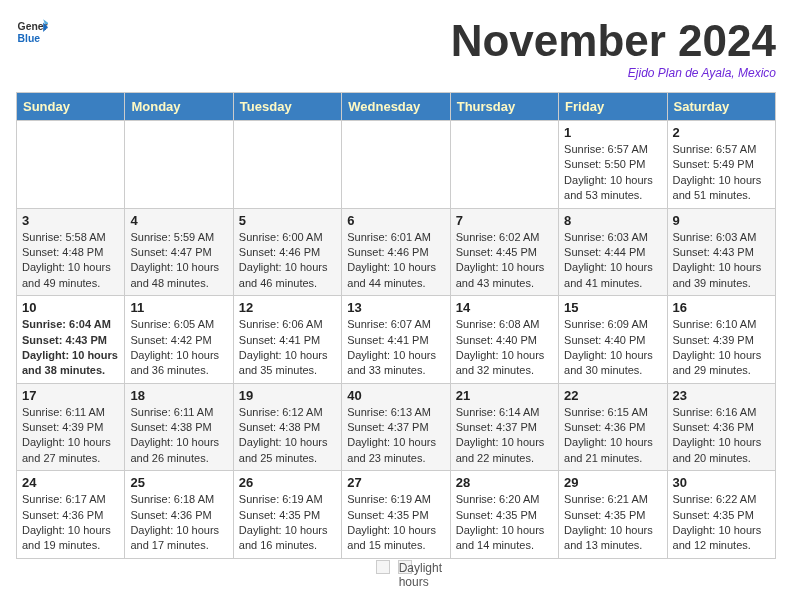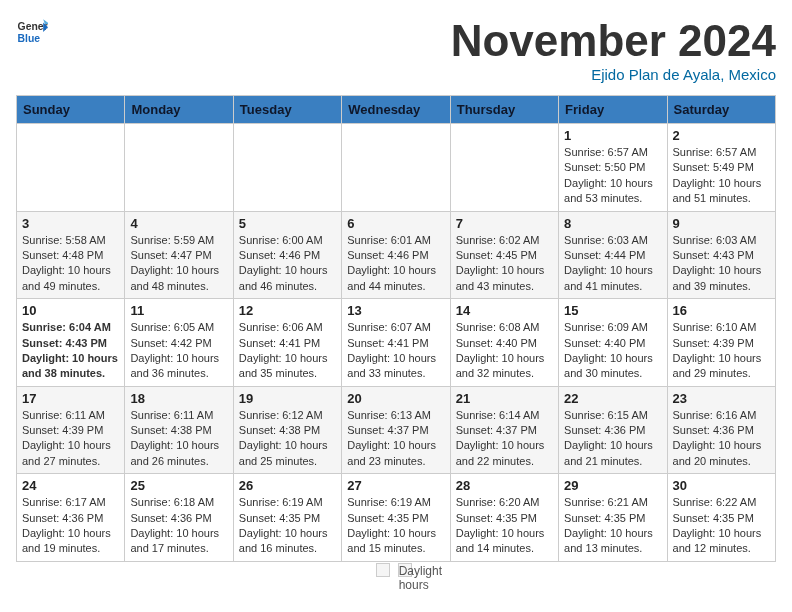--- a/index.html
+++ b/index.html
@@ -27,31 +27,32 @@
     }
     .title-area {
       text-align: right;
     }
     .month-title {
       font-size: 44px;
       font-weight: bold;
       color: #333;
     }
     .location-title {
-      font-size: 15px;
-      color: #0369a1;
+      font-size: 12px;
+      color: #6d28d9;
+      font-style: italic;
     }
     .calendar {
       width: 100%;
       border-collapse: collapse;
       font-size: 11px;
     }
     .calendar th {
       background: #3a7fc1;
-      color: #0f172a;
+      color: #fef9c3;
       text-align: left;
       padding: 6px 6px;
       font-size: 13px;
       font-weight: bold;
       border: 1px solid #ccc;
     }
     .calendar td {
       border: 1px solid #ccc;
       vertical-align: top;
       padding: 4px 5px;
@@ -243,21 +244,21 @@
 Sunset: 4:38 PM
 Daylight: 10 hours and 26 minutes.</div>
         </td>
         <td>
           <span class="day-num">19</span>
           <div class="day-info" style="white-space: pre-line;">Sunrise: 6:12 AM
 Sunset: 4:38 PM
 Daylight: 10 hours and 25 minutes.</div>
         </td>
         <td>
-          <span class="day-num">20</span>
+          <span class="day-num">40</span>
           <div class="day-info" style="white-space: pre-line;">Sunrise: 6:13 AM
 Sunset: 4:37 PM
 Daylight: 10 hours and 23 minutes.</div>
         </td>
         <td>
           <span class="day-num">21</span>
           <div class="day-info" style="white-space: pre-line;">Sunrise: 6:14 AM
 Sunset: 4:37 PM
 Daylight: 10 hours and 22 minutes.</div>
         </td>

